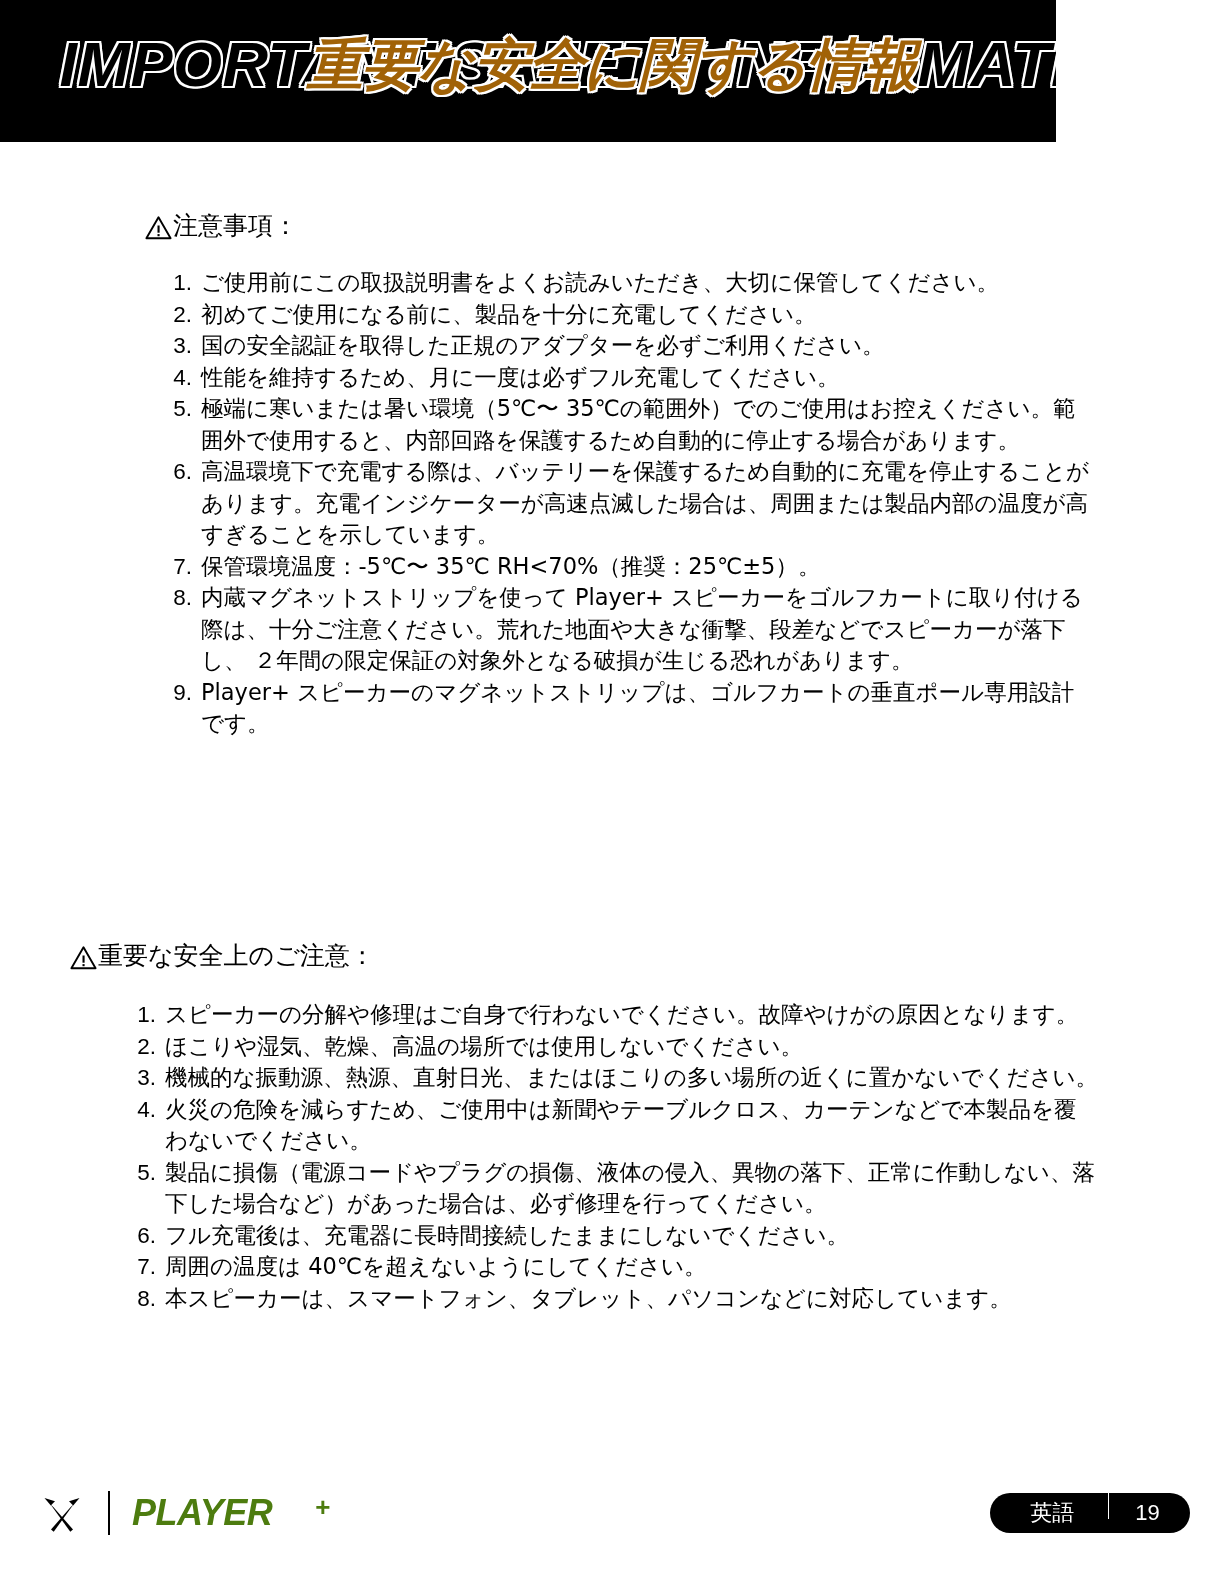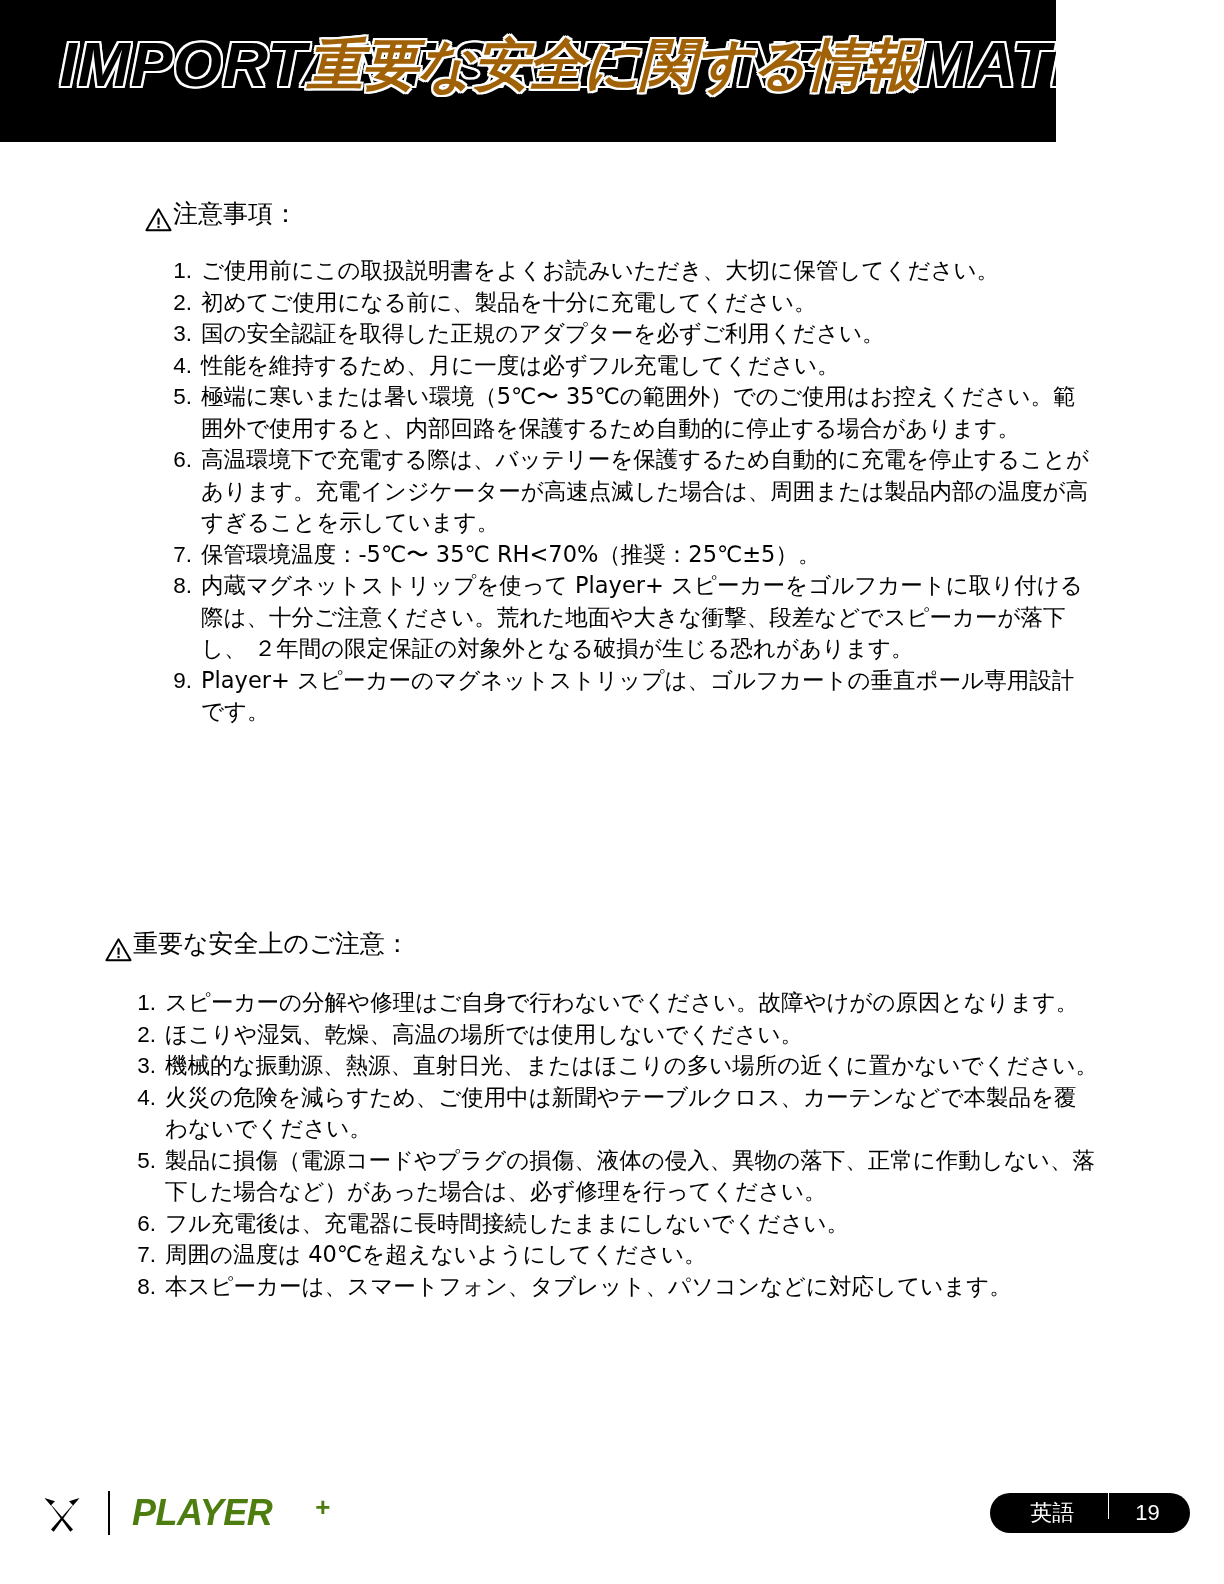--- a/index.html
+++ b/index.html
@@ -82,29 +82,30 @@
   .section {
     position: absolute;
     left: 0;
     width: 1224px;
   }
   .section-1 { top: 55px; }
   .section-2 { top: 785px; }
 
   .section-heading {
     display: flex;
-    align-items: flex-end;
+    align-items: center;
     font-size: 25px;
     line-height: 34px;
     font-family: "DejaVu Sans", "Liberation Sans", sans-serif;
     color: #000;
     white-space: nowrap;
+    margin-top: 12px;
   }
   .section-1 .section-heading { padding-left: 145px; }
-  .section-2 .section-heading { padding-left: 105px; }
+  .section-2 .section-heading { padding-left: 70px; }
 
   .warn-icon {
     display: inline-block;
     width: 27px;
     height: 25px;
     margin-right: 1px;
     flex: 0 0 auto;
     position: relative;
     top: 1px;
   }

